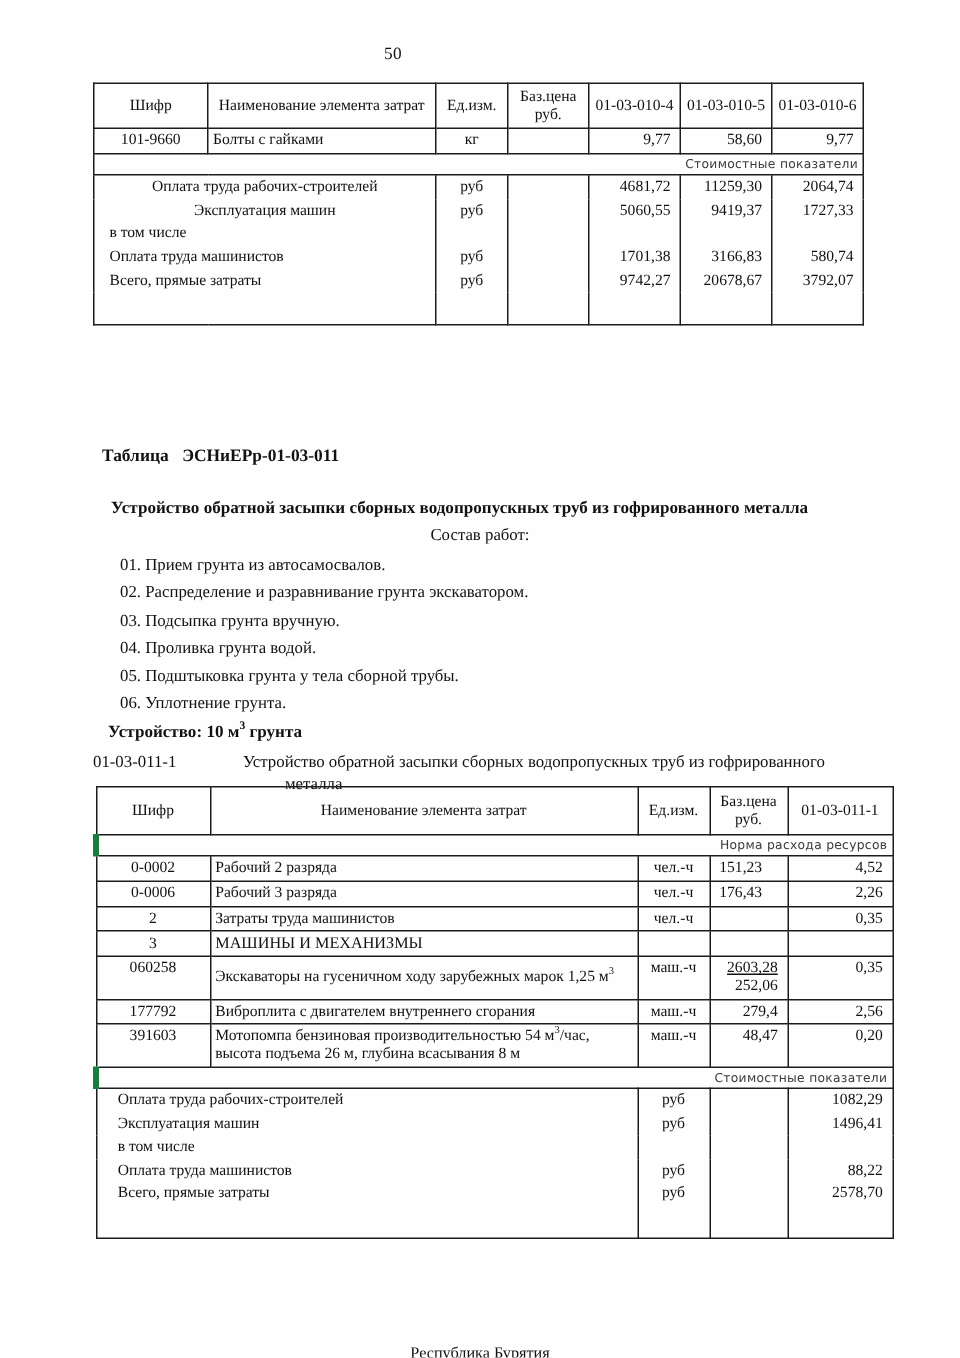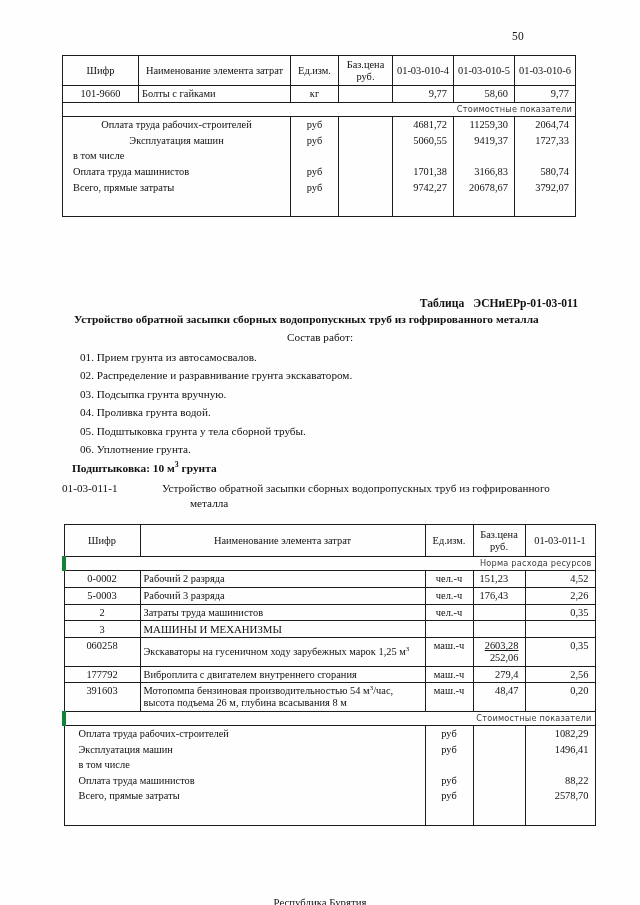--- a/index.html
+++ b/index.html
@@ -21,21 +21,21 @@
     left: 0; top: 0;
     width: 640px;
     height: 905px;
     background: #fefefe;
   }
   .page-number {
     position: absolute;
     top: 30px;
     left: 0;
     width: 524px;
-    text-align: right;
+    text-align: center;
     font-size: 11.5px;
     letter-spacing: .3px;
   }
 
   
   table.doc {
     border-collapse: collapse;
     table-layout: fixed;
     width: 100%;
     font-size: 10.3px;
@@ -89,22 +89,21 @@
     position: absolute;
     left: 62px;
     top: 296px;
     width: 516px;
     font-size: 11.4px;
     line-height: 1.34;
   }
   #narrative .tbl-title {
     font-weight: bold;
     font-size: 11.6px;
-    margin: 0 0 0 6px;
-    text-align: right;
+    margin: 0 0 20px 6px;
   }
   #narrative .tbl-title .code { margin-left: 9px; }
   #narrative .subject {
     font-weight: bold;
     font-size: 11.4px;
     margin: 0 0 3px 12px;
   }
   #narrative .sostav {
     text-align: center;
     font-size: 11.2px;
@@ -275,21 +274,21 @@
     <ol class="works">
       <li>01. Прием грунта из автосамосвалов.</li>
       <li>02. Распределение и разравнивание грунта экскаватором.</li>
       <li>03. Подсыпка грунта вручную.</li>
       <li>04. Проливка грунта водой.</li>
       <li>05. Подштыковка грунта у тела сборной трубы.</li>
       <li>06. Уплотнение грунта.</li>
     </ol>
 
     <div class="measure">
-      <span>Подштыковка:</span>
+      <span>Устройство:</span>
       <span>10 м</span><sup>3</sup>
       <span>грунта</span>
     </div>
 
     <div class="itemline">
       <span class="icode">01-03-011-1</span>
       <span class="itext">
         <span>Устройство обратной засыпки сборных водопропускных труб из гофрированного</span>
         <span style="display:block;padding-left:28px">металла</span>
       </span>
@@ -320,21 +319,21 @@
 
         <tr>
           <td class="c">0-0002</td>
           <td class="l">Рабочий 2 разряда</td>
           <td class="c">чел.-ч</td>
           <td class="l" style="padding-left:6px">151,23</td>
           <td class="money">4,52</td>
         </tr>
 
         <tr>
-          <td class="c">5-0003</td>
+          <td class="c">0-0006</td>
           <td class="l">Рабочий 3 разряда</td>
           <td class="c">чел.-ч</td>
           <td class="l" style="padding-left:6px">176,43</td>
           <td class="money">2,26</td>
         </tr>
 
         <tr>
           <td class="c b">2</td>
           <td class="l">Затраты труда машинистов</td>
           <td class="c">чел.-ч</td>

